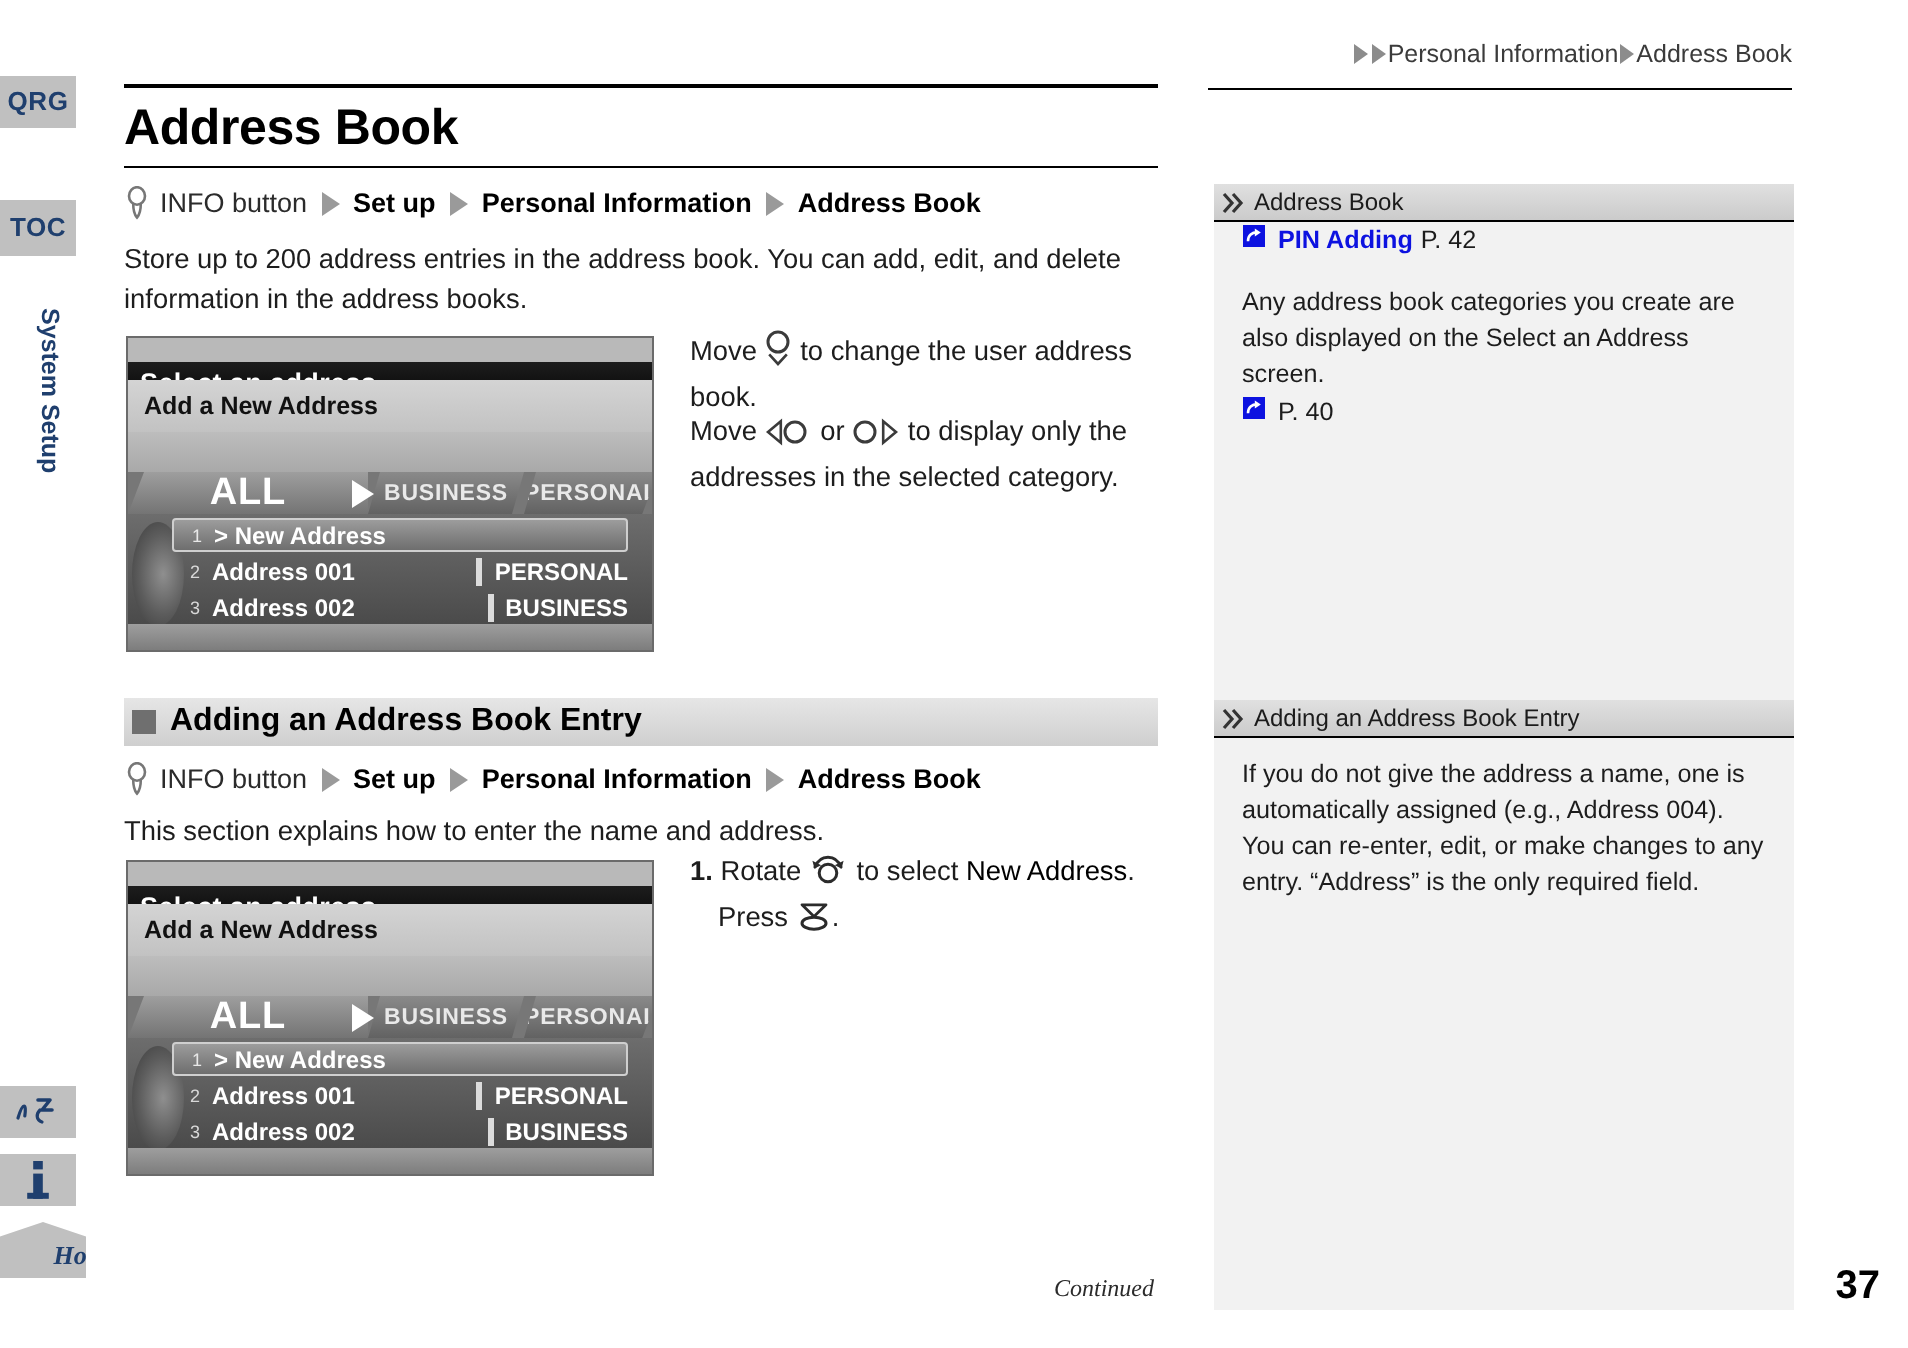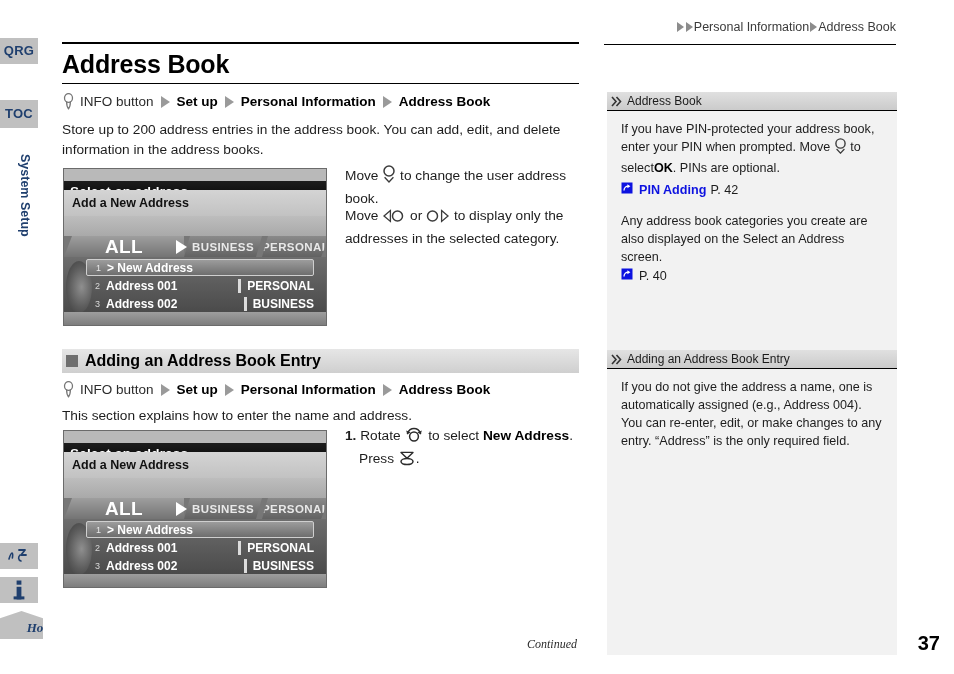--- a/index.html
+++ b/index.html
@@ -179,21 +179,21 @@
     background:linear-gradient(to bottom,#9e9e9e,#7d7d7d);
   }
 
   
   .callout{
     position:absolute;font-size:13.7px;line-height:19.5px;color:#1d1d1d;
   }
   .callout.c1{left:283px;top:165px;width:240px;}
   .callout.c2{left:283px;top:206px;width:245px;}
   .callout.step{left:283px;top:426px;width:245px;}
-  .callout .bold{font-weight:bold;color:#000;margin-top:12px;}
+  .callout .bold{font-weight:normal;color:#000;margin-top:12px;}
   .stepnum{font-weight:bold;}
 
   
   .side{position:absolute;left:607px;width:290px;box-sizing:border-box;}
   .side-head{
     height:19px;background:linear-gradient(to bottom,#e0e0e0,#cbcbcb);
     display:flex;align-items:center;font-size:12px;color:#1b1b1b;
     padding-left:4px;box-sizing:border-box;border-bottom:1px solid #000;
   }
   .side-head .chev{margin-right:5px;display:inline-flex;}
@@ -430,30 +430,20 @@
     <div class="side-head">
       <span class="chev">
         <svg width="11" height="11" viewBox="0 0 11 11" aria-hidden="true">
           <path d="M1 1 L5 5.5 L1 10" fill="none" stroke="#333" stroke-width="1.6"></path>
           <path d="M5.5 1 L9.5 5.5 L5.5 10" fill="none" stroke="#333" stroke-width="1.6"></path>
         </svg>
       </span>
       <span>Address Book</span>
     </div>
     <div class="side-body">
-      <p>
-        <span>If you have PIN-protected your address book, enter your PIN when prompted. Move</span>
-        <span class="ic">
-          <svg width="13" height="16" viewBox="0 0 13 16" aria-hidden="true">
-            <circle cx="6.5" cy="5.5" r="4.6" fill="none" stroke="#3b3b3b" stroke-width="1.4"></circle>
-            <path d="M2.6 11 L6.5 15.2 L10.4 11" fill="none" stroke="#3b3b3b" stroke-width="1.2"></path>
-          </svg>
-        </span>
-        <span>to select</span><span class="bold">OK</span><span>. PINs are optional.</span>
-      </p>
       <div class="xref" style="margin-top:-9px;margin-bottom:13px;">
         <span class="xico">
           <svg width="12" height="12" viewBox="0 0 12 12" aria-hidden="true">
             <rect x="0.5" y="0.5" width="11" height="11" fill="#0d12e0"></rect>
             <path d="M3 8.6 C3 5.4 5 4.2 7.6 4.2" fill="none" stroke="#fff" stroke-width="1.3"></path>
             <path d="M6.4 2.2 L9.4 4.2 L6.4 6.2 Z" fill="#fff"></path>
           </svg>
         </span>
         <span class="xlabel">PIN Adding</span>
         <span class="xpage">P. 42</span>

